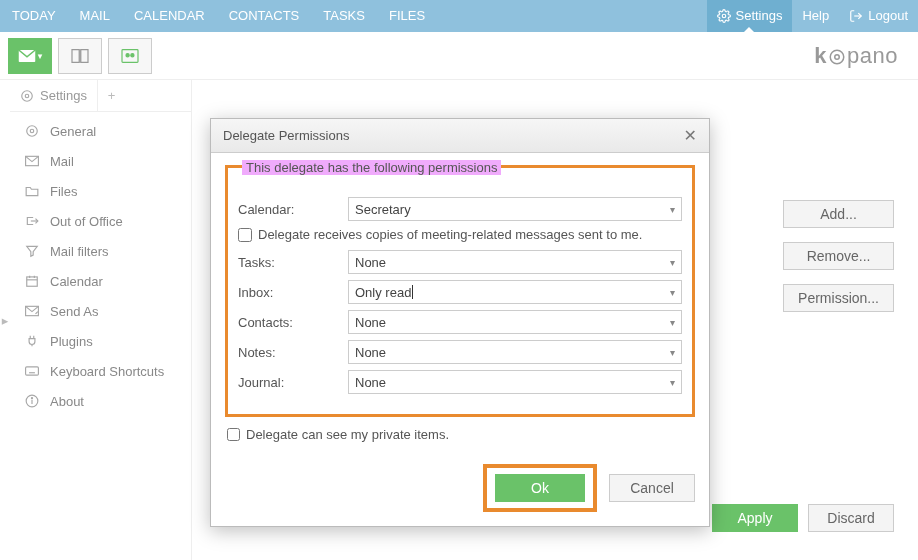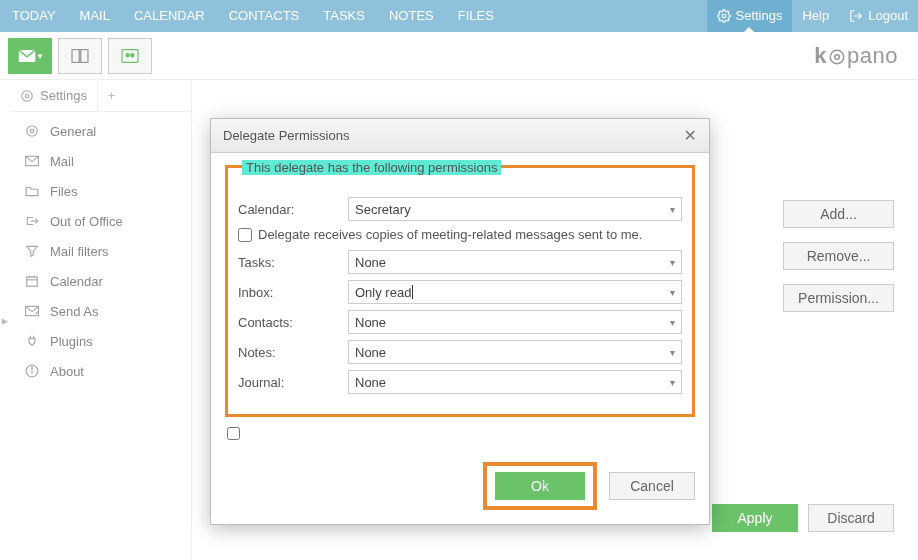--- a/index.html
+++ b/index.html
@@ -43,21 +43,21 @@
 .btn { height: 28px; min-width: 86px; border: 1px solid #ccc; background: #f4f4f4; color: #666; padding: 0 14px; cursor: pointer; font-size: 14px; }
 .btn.green { background: #6ac269; border-color: #6ac269; color: #fff; }
 .bottom-btns { position: absolute; right: 24px; bottom: 28px; display: flex; gap: 10px; }
 
 
 .dialog { position: absolute; left: 210px; top: 118px; width: 500px; background: #fff; border: 1px solid #bbb; box-shadow: 0 4px 18px rgba(0,0,0,0.25); z-index: 100; }
 .dialog-title { height: 34px; background: linear-gradient(#f6f6f6,#e9e9e9); border-bottom: 1px solid #ccc; display: flex; align-items: center; padding: 0 12px; color: #555; }
 .dialog-title .close { margin-left: auto; cursor: pointer; font-size: 16px; color: #777; }
 .dialog-body { padding: 12px 14px 8px 14px; }
 .orange-box { border: 3px solid #e98a2e; padding: 8px 10px 14px 10px; position: relative; }
-.fieldset-legend { position: relative; top: -16px; left: 4px; background: #5eead4; padding: 0 4px; color: #555; display: inline-block; }
+.fieldset-legend { position: relative; top: -16px; left: 4px; background: #f0abfc; padding: 0 4px; color: #555; display: inline-block; }
 .perm-row { display: flex; align-items: center; margin: 6px 0; gap: 10px; }
 .perm-label { width: 100px; color: #555; }
 .perm-select { flex: 1; height: 24px; border: 1px solid #ccc; display: flex; align-items: center; padding: 0 6px; color: #444; cursor: pointer; position: relative; background: #fff; }
 .perm-select .caret { position: absolute; right: 6px; color: #888; font-size: 10px; }
 .check-row { display: flex; align-items: center; gap: 6px; margin: 4px 0 8px 0; color: #555; }
 .check-row input { width: 14px; height: 14px; }
 .private-row { margin: 10px 0 6px 2px; display: flex; align-items: center; gap: 6px; color: #555; }
 .dialog-footer { display: flex; justify-content: flex-end; gap: 12px; padding: 8px 14px 14px 14px; align-items:center; }
 .ok-highlight { border: 4px solid #e98a2e; padding: 6px 8px; display: inline-flex; }
 .ok-btn { width: 90px; }
@@ -67,21 +67,20 @@
 </style>
 </head>
 <body>
 
 <div class="topnav">
   <div class="navitem">TODAY</div>
   <div class="navitem">MAIL</div>
   <div class="navitem">CALENDAR</div>
   <div class="navitem">CONTACTS</div>
   <div class="navitem">TASKS</div>
-  <div class="navitem">NOTES</div>
   <div class="navitem">FILES</div>
   <div class="spacer"></div>
   <div class="right-item settings-active">
     <span class="icon">
       <svg width="14" height="14" viewBox="0 0 24 24" fill="none" stroke="#fff" stroke-width="2">
           <circle cx="12" cy="12" r="3"></circle>
           <path d="M19.4 15a1.7 1.7 0 0 0 .3 1.8l.1.1a2 2 0 1 1-2.8 2.8l-.1-.1a1.7 1.7 0 0 0-1.8-.3 1.7 1.7 0 0 0-1 1.5V21a2 2 0 0 1-4 0v-.1a1.7 1.7 0 0 0-1-1.5 1.7 1.7 0 0 0-1.8.3l-.1.1a2 2 0 1 1-2.8-2.8l.1-.1a1.7 1.7 0 0 0 .3-1.8 1.7 1.7 0 0 0-1.5-1H3a2 2 0 0 1 0-4h.1a1.7 1.7 0 0 0 1.5-1 1.7 1.7 0 0 0-.3-1.8l-.1-.1a2 2 0 1 1 2.8-2.8l.1.1a1.7 1.7 0 0 0 1.8.3h0a1.7 1.7 0 0 0 1-1.5V3a2 2 0 0 1 4 0v.1a1.7 1.7 0 0 0 1 1.5h0a1.7 1.7 0 0 0 1.8-.3l.1-.1a2 2 0 1 1 2.8 2.8l-.1.1a1.7 1.7 0 0 0-.3 1.8v0a1.7 1.7 0 0 0 1.5 1H21a2 2 0 0 1 0 4h-.1a1.7 1.7 0 0 0-1.5 1z"></path>
         </svg>
     </span>
     <span>Settings</span>
@@ -212,20 +211,33 @@
         <div class="side-item">
           <span class="side-icon">
             <svg width="14" height="14" viewBox="0 0 24 24" fill="none" stroke="currentColor" stroke-width="2">
               <path d="M9 3v5M15 3v5M7 8h10v5a5 5 0 0 1-10 0z M12 18v3"></path>
             </svg>
           </span>
           <span>Plugins</span>
         </div>
         <div class="side-item">
           <span class="side-icon">
+            <svg width="14" height="12" viewBox="0 0 24 16" fill="none" stroke="currentColor" stroke-width="2">
+              <rect x="1" y="1" width="22" height="14" rx="2"></rect>
+              <line x1="5" y1="5" x2="5" y2="5"></line>
+              <line x1="9" y1="5" x2="9" y2="5"></line>
+              <line x1="13" y1="5" x2="13" y2="5"></line>
+              <line x1="17" y1="5" x2="17" y2="5"></line>
+              <line x1="7" y1="11" x2="17" y2="11"></line>
+            </svg>
+          </span>
+          <span>Keyboard Shortcuts</span>
+        </div>
+        <div class="side-item">
+          <span class="side-icon">
             <svg width="14" height="14" viewBox="0 0 24 24" fill="none" stroke="currentColor" stroke-width="2">
               <circle cx="12" cy="12" r="10"></circle>
               <line x1="12" y1="10" x2="12" y2="17"></line>
               <circle cx="12" cy="7" r="1" fill="currentColor"></circle>
             </svg>
           </span>
           <span>About</span>
         </div>
       </div>
   </div>
@@ -299,20 +311,21 @@
       <div class="perm-row">
         <div class="perm-label">Journal:</div>
         <div class="perm-select">
             <span>None</span>
             <span class="caret">▾</span>
           </div>
       </div>
     </div>
     <div class="private-row">
       <input type="checkbox" style="">
+      <span>Delegate can see my private items.</span>
     </div>
   </div>
   <div class="dialog-footer">
     <span class="ok-highlight">
       <button class="btn green ok-btn">Ok</button>
     </span>
     <button class="btn cancel-btn">Cancel</button>
   </div>
 </div>
 

